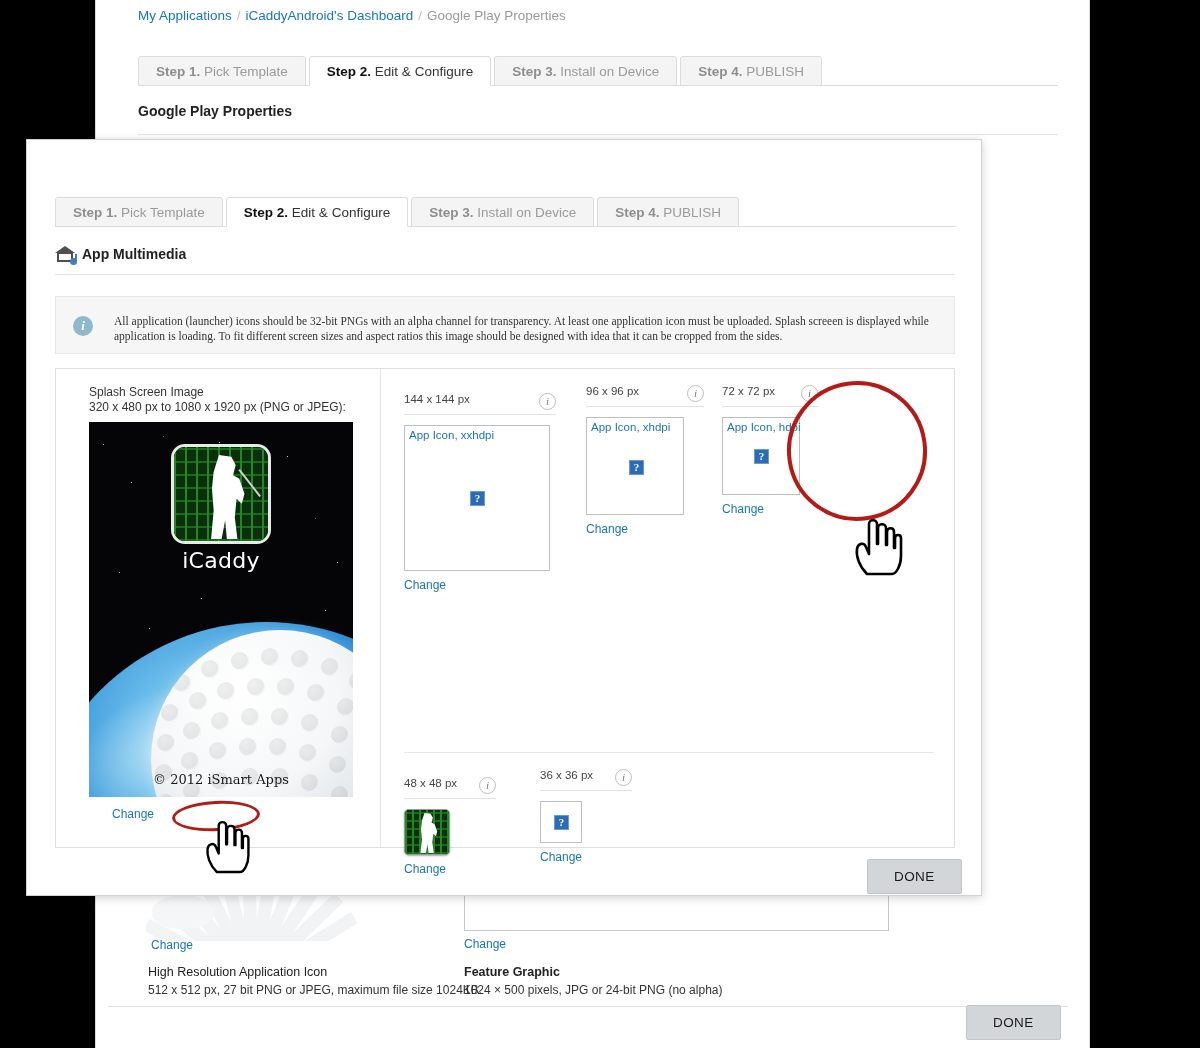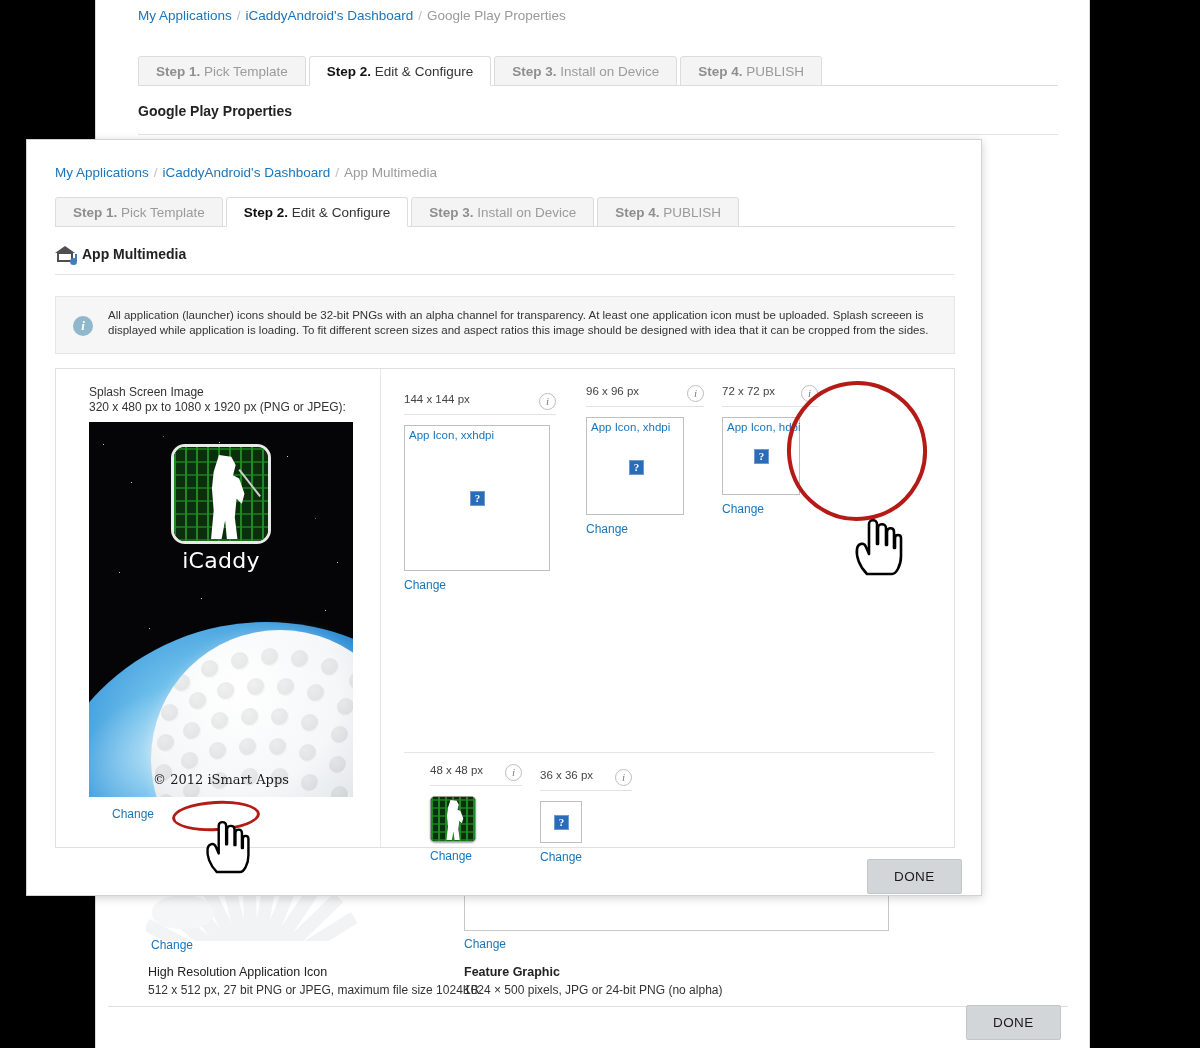--- a/index.html
+++ b/index.html
@@ -150,21 +150,21 @@
   }
   #notice .i {
     position:absolute; left:17px; top:19px;
     width:20px; height:20px; border-radius:50%;
     background:#8fb8cc; color:#fff; font-style:italic; font-weight:bold;
     font-size:13px; text-align:center; line-height:20px;
     font-family:"Liberation Serif", serif;
   }
   #notice p {
     position:absolute; left:50px; top:9px; right:12px;
-    margin:2px; font-size:11.5px; line-height:15px; color:#333;
+    margin:8px; font-size:11.5px; line-height:15px; color:#333;font-family:Liberation Serif, serif;
   }
 
   #panel {
     position:absolute; left:28px; top:228px; width:900px; height:480px;
     border:1px solid #e0e0e0; background:#fff;
   }
   #panel-split { position:absolute; left:324px; top:0; bottom:0; border-left:1px solid #e6e6e6; }
 
   
   #splash-label { position:absolute; left:33px; top:16px; font-size:12px; color:#333; line-height:15px; }
@@ -339,23 +339,20 @@
     <div id="feat-title">Feature Graphic</div>
     <div id="feat-desc">1024 × 500 pixels, JPG or 24-bit PNG (no alpha)</div>
 
     <div id="under-rule"></div>
     <button id="under-done" class="donebtn">DONE</button>
   </div>
 </div>
 
 <div id="modal">
 
-  <div id="modal-crumbs" class="crumbs">
-    <a>My Applications</a><span class="sep">/</span><a>iCaddyAndroid's Dashboard</a><span class="sep">/</span><span class="cur">App Multimedia</span>
-  </div>
 
   <div id="modal-tabs" class="tabstrip">
     <div class="tab"><b>Step 1.</b> <span>Pick Template</span></div>
     <div class="tab active"><b>Step 2.</b> <span>Edit &amp; Configure</span></div>
     <div class="tab"><b>Step 3.</b> <span>Install on Device</span></div>
     <div class="tab"><b>Step 4.</b> <span>PUBLISH</span></div>
     <div class="rule"></div>
   </div>
 
   <div id="modal-head">
@@ -483,21 +480,21 @@
       <div class="hdrrule"></div>
       <div class="frame" style="width:78px;height:78px;">
         <span class="alt">App Icon, hdpi</span>
         <span class="brokenimg ph" style="left:31px;top:31px">?</span>
       </div>
       <a class="linkblue chg">Change</a>
     </div>
 
     <div id="panel-midrule"></div>
 
-    <div class="iconcell" style="left:348px; top:395px; width:92px;margin-left:26px;">
+    <div class="iconcell" style="left:348px; top:408px; width:92px;">
       <div class="hdr">
         <span>48 x 48 px</span>
         <span class="ibtn" style="float:right">i</span>
       </div>
       <div class="hdrrule"></div>
       <div class="realicon">
         <div class="circuit"></div>
           <div class="golfer"></div>
       </div>
       <a class="linkblue chg">Change</a>

